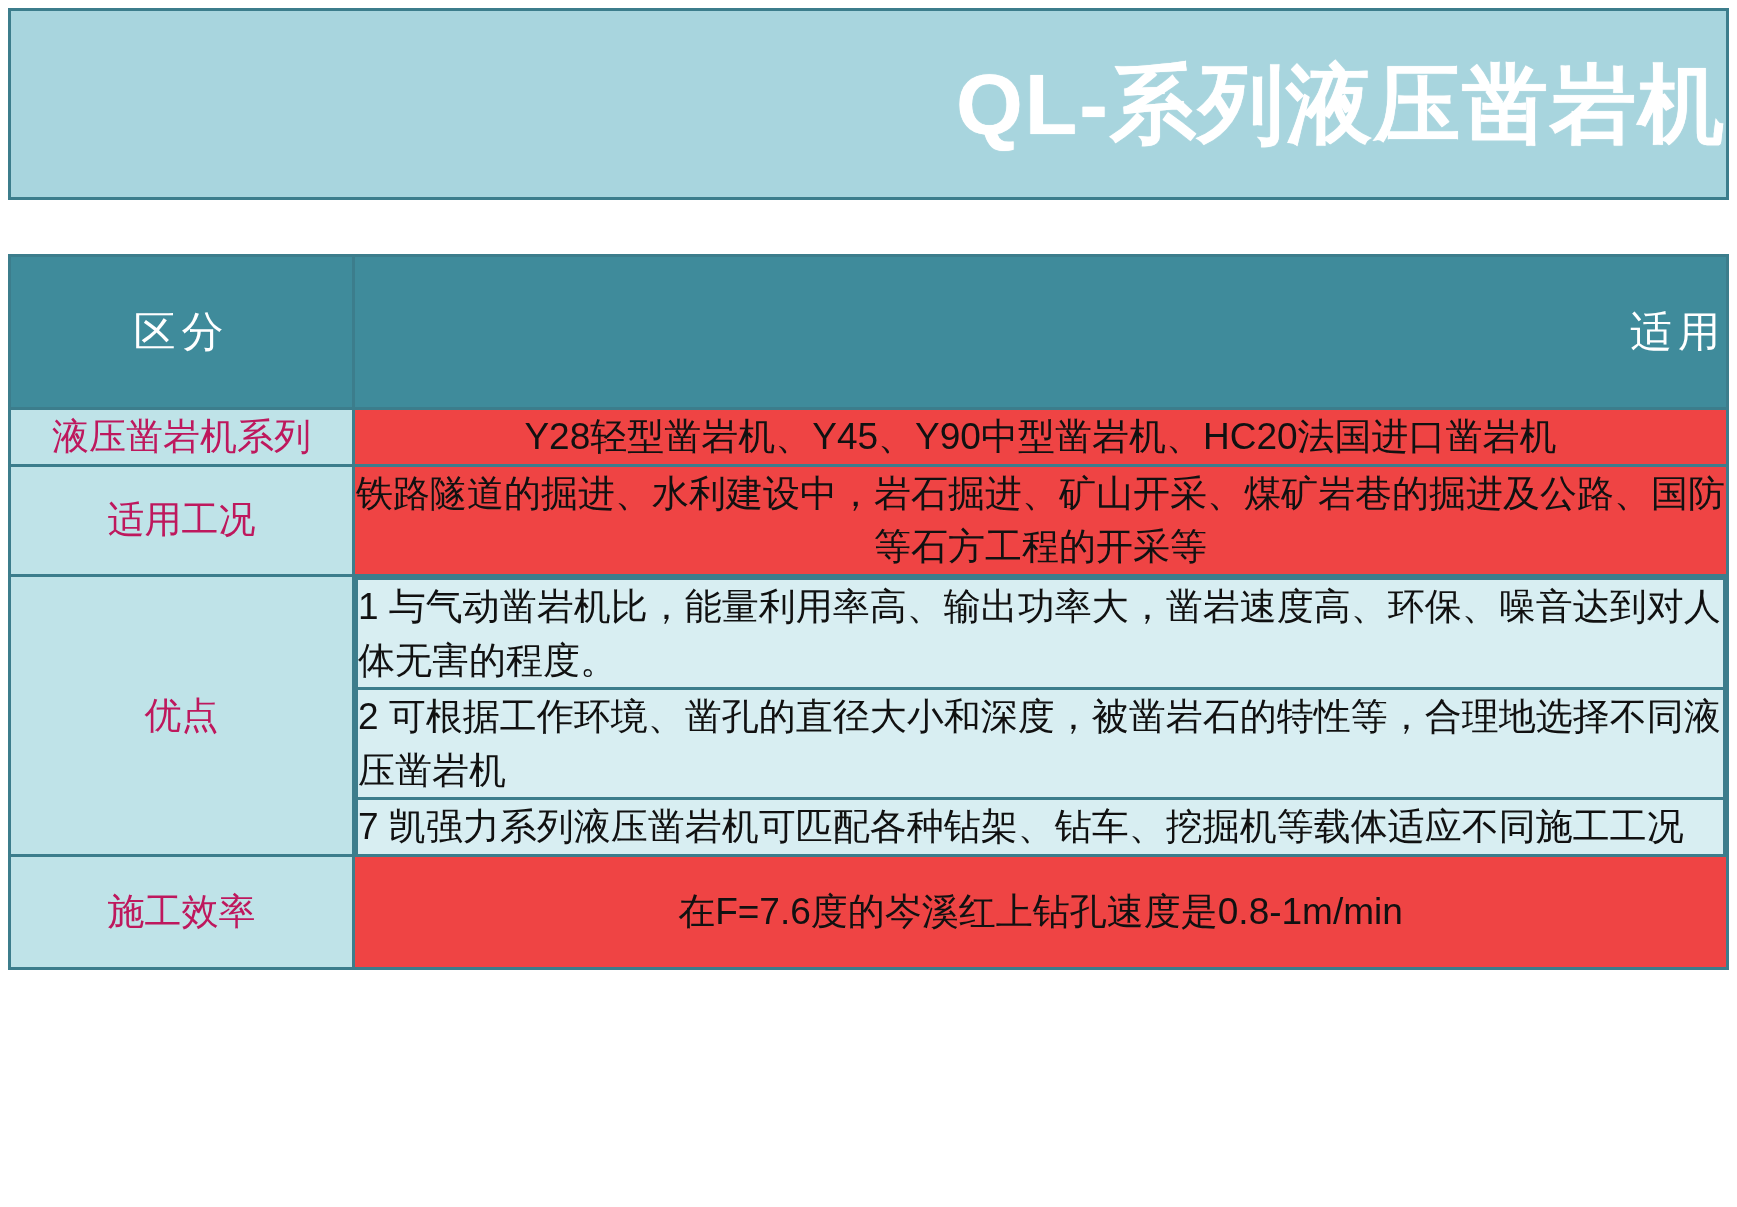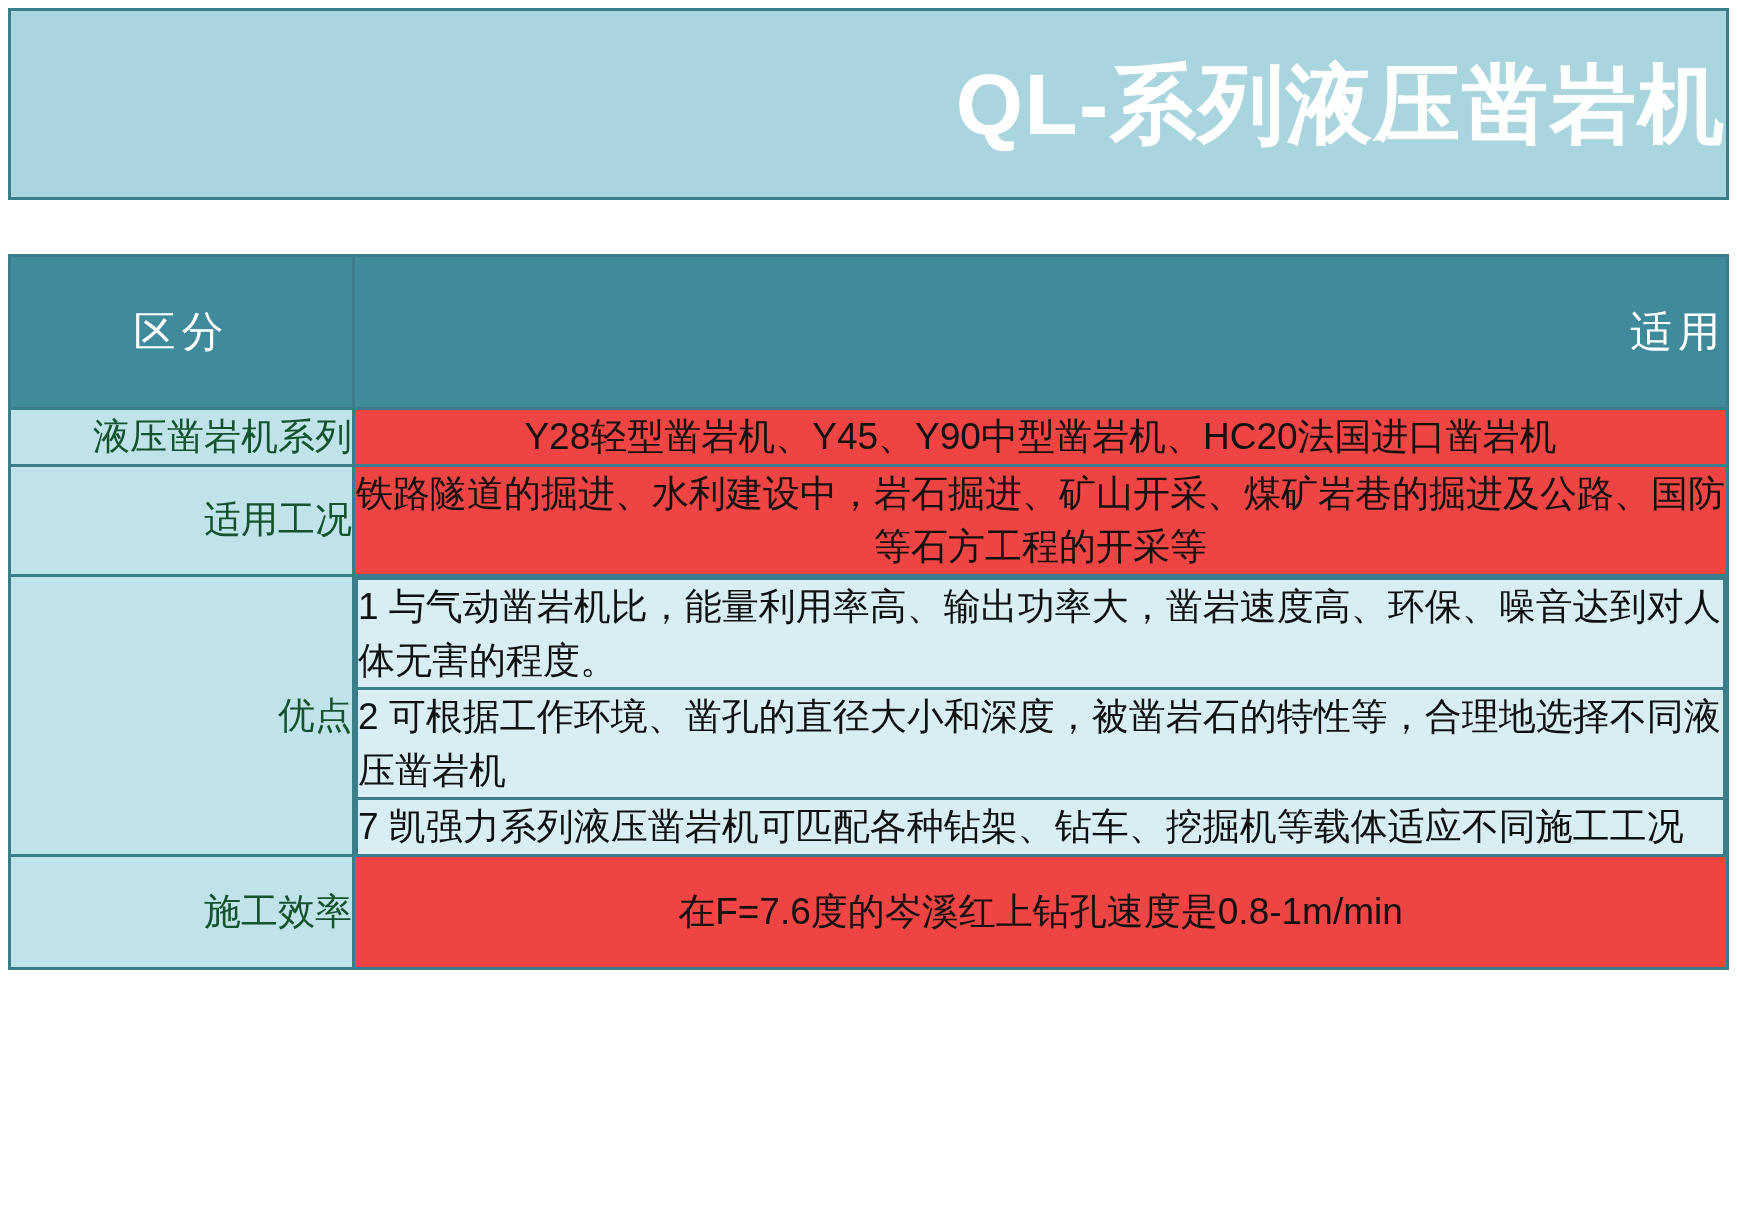--- a/index.html
+++ b/index.html
@@ -59,23 +59,23 @@
     color: #ffffff;
     height: 150px;
     font-size: 42px;
     font-weight: normal;
     letter-spacing: 6px;
   }
   .head-row th.head-label { text-align: center; }
   .head-row th.head-value { text-align: right; }
   .cell-label {
     background: #bfe3e8;
-    text-align: right;
+    text-align: center;
     font-size: 37px;
-    color: #14532d;
+    color: #be185d;
     padding: 14px 6px;
     line-height: 1.35;
   }
   .cell-value {
     background: #ef4444;
     text-align: center;
     font-size: 37px;
     color: #111111;
     padding: 16px 18px;
     line-height: 1.45;

